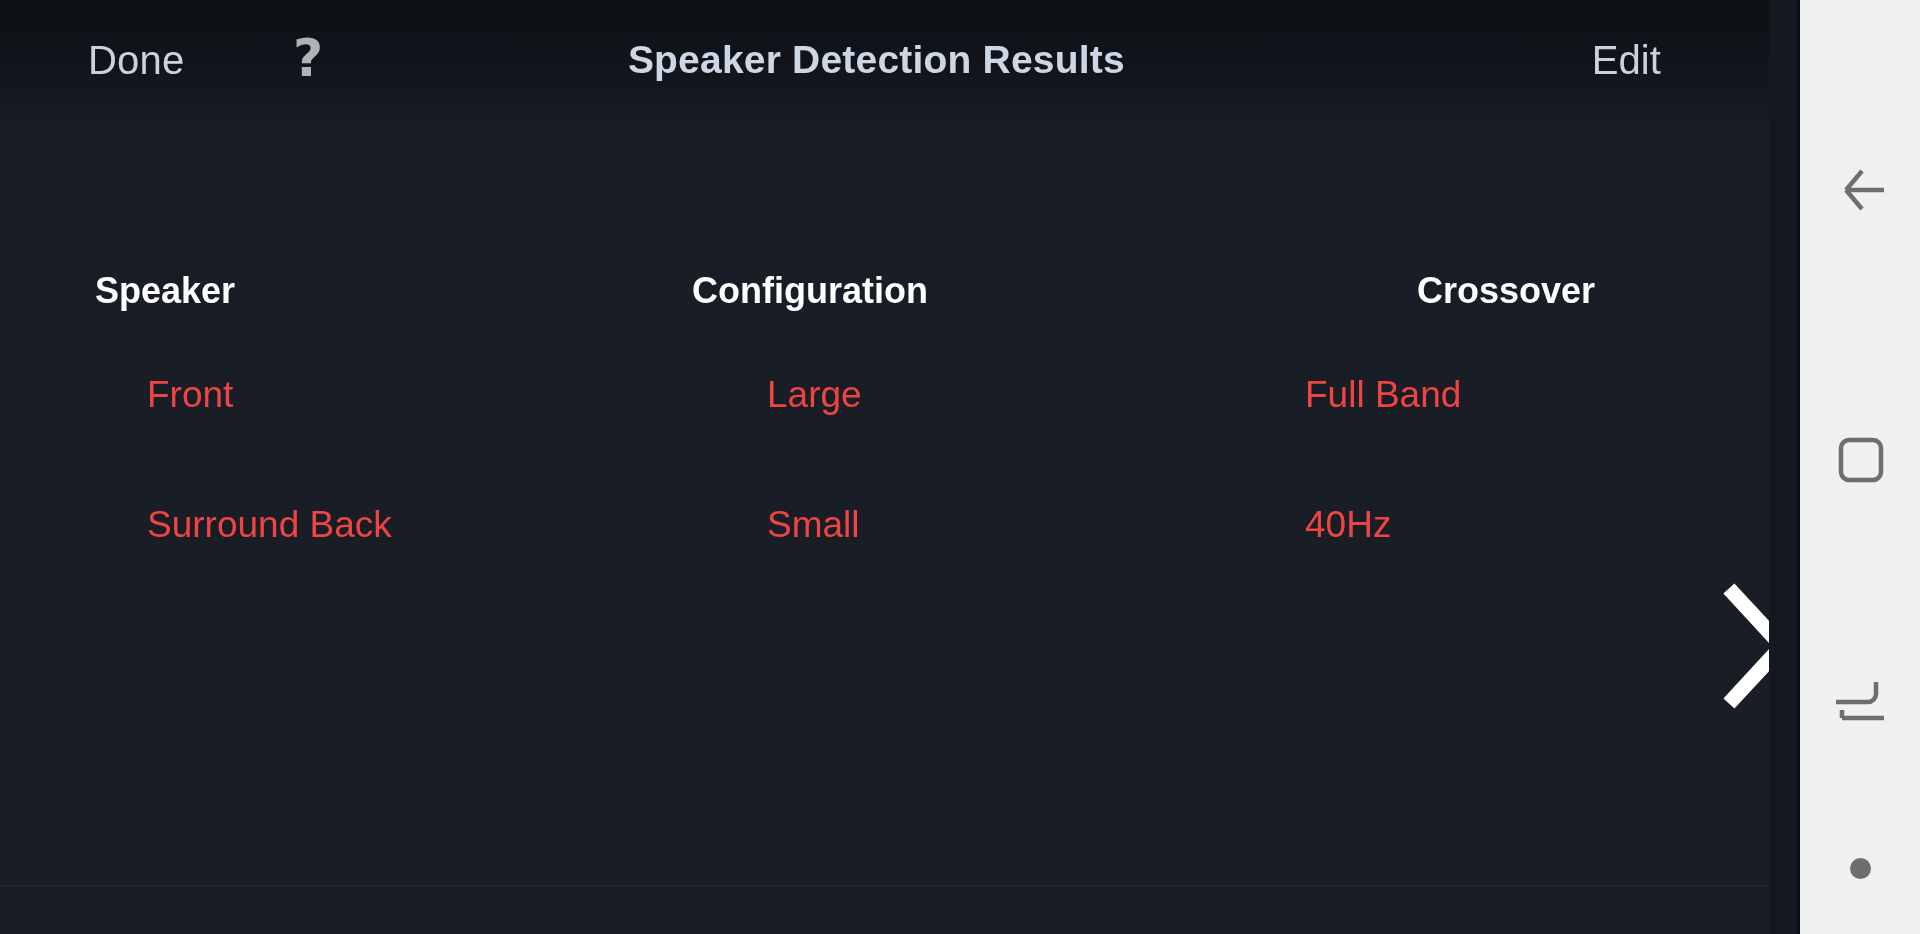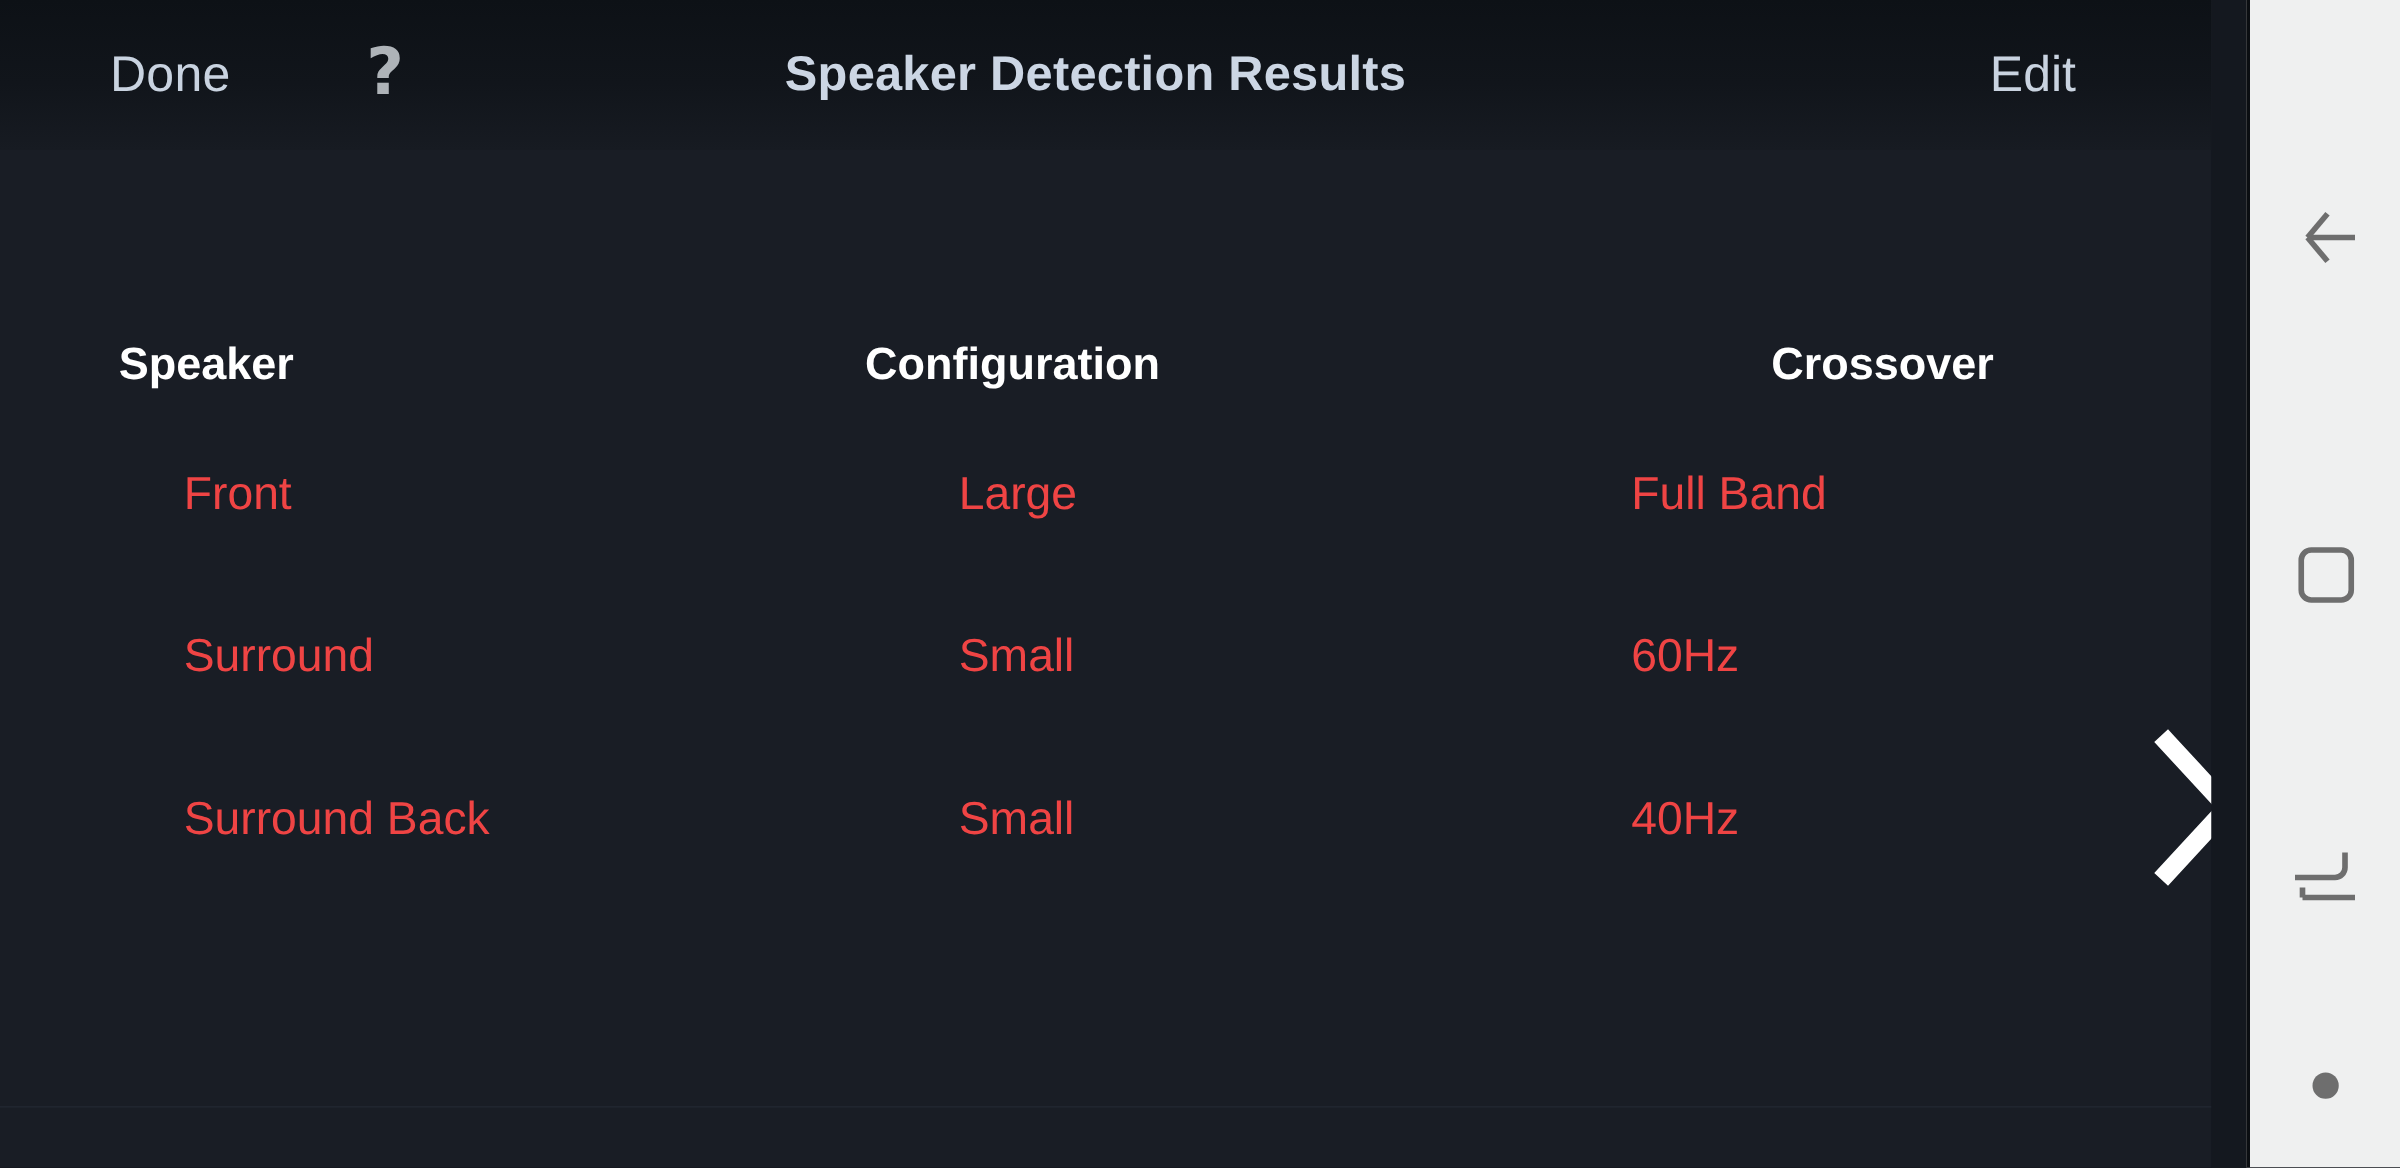--- a/index.html
+++ b/index.html
@@ -239,25 +239,20 @@
             <th class="h-cross">Crossover</th>
           </tr>
         </thead>
         <tbody>
           <tr>
             <td class="cell-loc">Front</td>
             <td class="cell-conf">Large</td>
             <td class="cell-cross">Full Band</td>
           </tr>
           <tr>
-            <td class="cell-loc">Surround</td>
-            <td class="cell-conf">Small</td>
-            <td class="cell-cross">60Hz</td>
-          </tr>
-          <tr>
             <td class="cell-loc">Surround Back</td>
             <td class="cell-conf">Small</td>
             <td class="cell-cross">40Hz</td>
           </tr>
         </tbody>
       </table>
 
       <div id="bottom-rule"></div>
 
       <div id="next-page-button">

